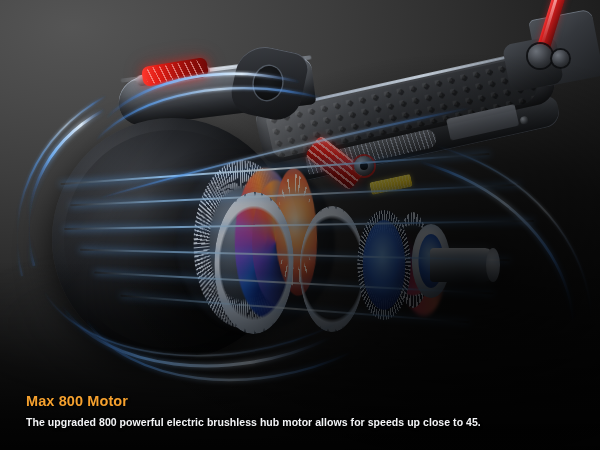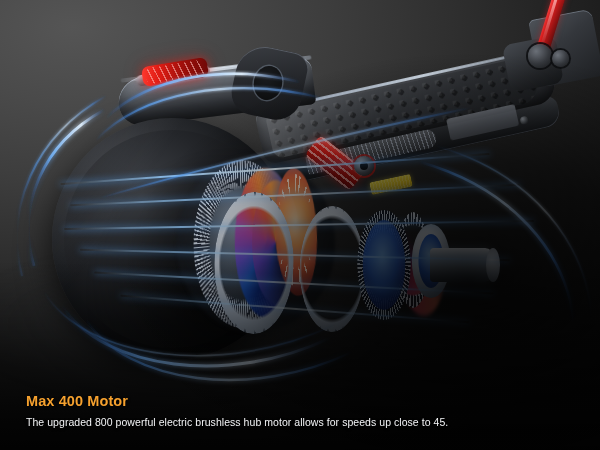--- a/index.html
+++ b/index.html
@@ -466,20 +466,21 @@
   }
   .caption-title{
     color:#f6a12e; font-size:14.5px; font-weight:bold;
     letter-spacing:.1px; line-height:20px;
     text-shadow:0 1px 3px rgba(0,0,0,.8);
   }
   .caption-sub{
     color:#f3f4f6; font-size:10.5px; line-height:16px;
     margin-top:3px; letter-spacing:.05px;
     text-shadow:0 1px 3px rgba(0,0,0,.85);
+    font-weight:bold;
   }
 </style>
 </head>
 <body>
 
 <div class="promo-banner">
 
   <div class="bg-base"></div>
   <div class="bg-floorglow"></div>
 
@@ -602,17 +603,17 @@
 
     <path d="M420,92 C512,118 566,182 574,252" stroke="url(#ag)" stroke-width="2.6" fill="none" filter="url(#glow)" opacity=".9"></path>
     <path d="M436,76 C534,104 586,174 592,248" stroke="url(#ag2)" stroke-width="1.8" fill="none" filter="url(#glowS)" opacity=".55"></path>
 
     <path d="M100,128 C210,96 352,62 470,38" stroke="url(#ag)" stroke-width="1.8" fill="none" filter="url(#glowS)" opacity=".75"></path>
   </svg>
 
   <div class="bg-vignette"></div>
 
   <div class="caption">
-    <div class="caption-title">Max 400 Motor</div>
+    <div class="caption-title">Max 800 Motor</div>
     <div class="caption-sub">The upgraded 800 powerful electric brushless hub motor allows for speeds up close to 45.</div>
   </div>
 
 </div>
 
 </body></html>

